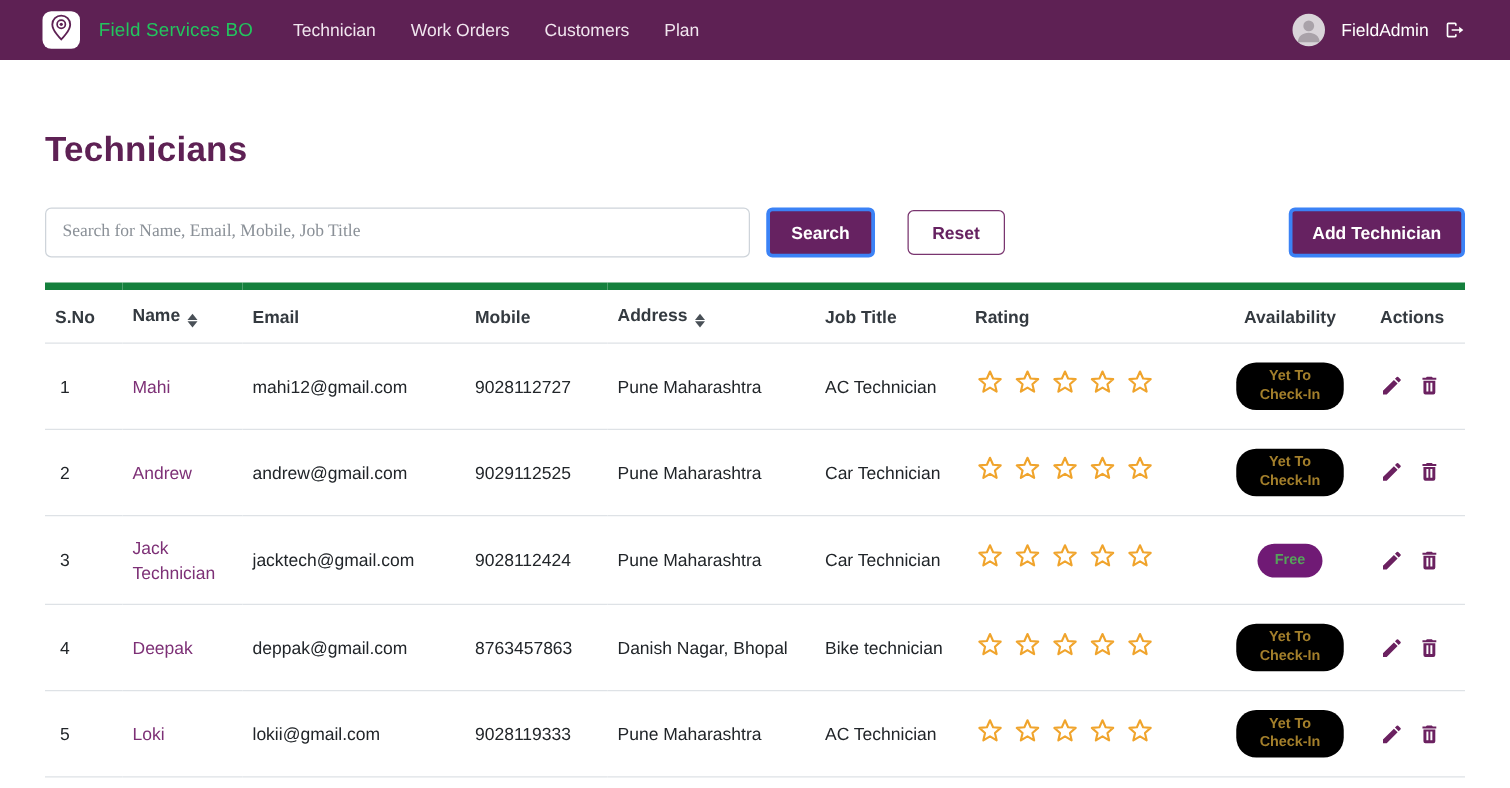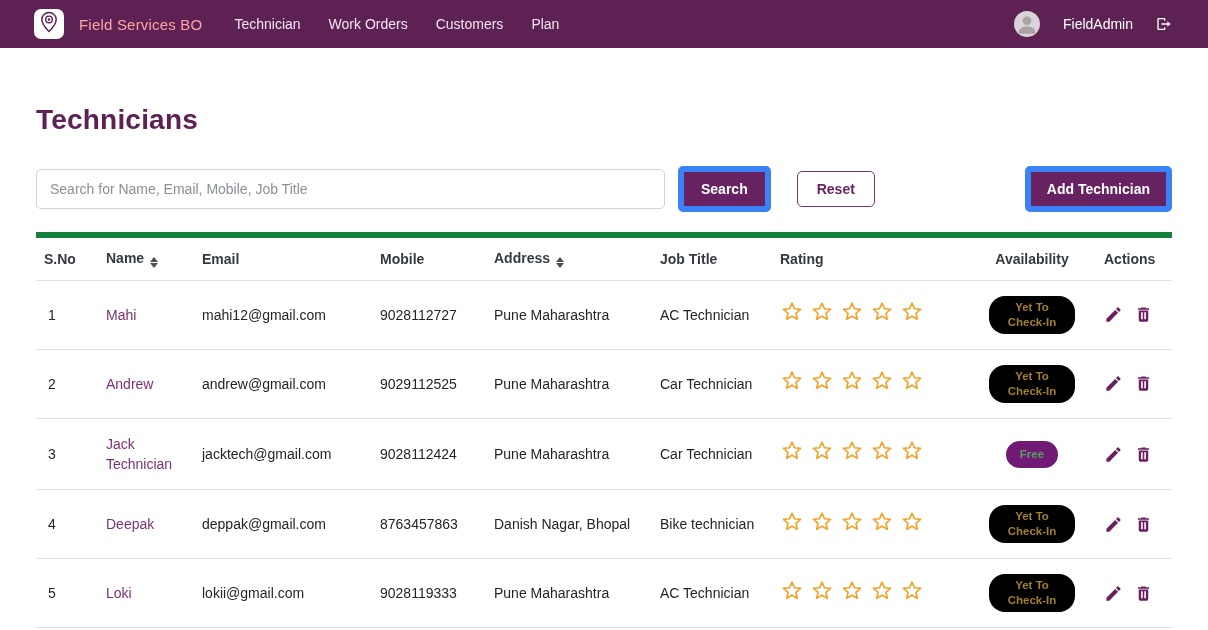--- a/index.html
+++ b/index.html
@@ -4,42 +4,42 @@
 <style>
   * { margin:0; padding:0; box-sizing:border-box; }
   html,body { width:1208px; height:630px; overflow:hidden; background:#fff;
     font-family:"Liberation Sans", sans-serif; }
 
   
   .navbar { height:48px; background:#5e2154; display:flex; align-items:center;
     padding:0 36px 0 34px; color:#fff; }
   .logo-box { width:30px; height:30px; background:#fff; border-radius:7px;
     display:flex; align-items:center; justify-content:center; flex:0 0 auto; }
-  .brand { font-size:15px; color:#fca5a5; margin-left:15px; letter-spacing:.2px; }
+  .brand { font-size:15px; color:#22c55e; margin-left:15px; letter-spacing:.2px; }
   .nav-links { display:flex; align-items:center; margin-left:18px; }
   .nav-link { color:#f1e6ef; font-size:14px; padding:6px 14px; cursor:pointer; }
-  .nav-right { margin-left:auto; display:flex; align-items:center; gap:23px; }
+  .nav-right { margin-left:auto; display:flex; align-items:center; gap:13px; }
   .avatar { width:26px; height:26px; border-radius:50%; background:#d9d4d9;
     display:flex; align-items:center; justify-content:center; overflow:hidden; }
   .username { font-size:14px; color:#fff; }
   .logout { display:flex; align-items:center; cursor:pointer; }
 
   
   .content { padding:0 36px; }
   .page-title { color:#5e2154; font-size:28px; font-weight:700;
     margin:56px 0 30px; letter-spacing:.2px; }
 
   .toolbar { display:flex; align-items:center; }
-  .search-input { width:629px; height:40px; border:1px solid #ced4da; border-radius:5px;
+  .search-input { width:564px; height:40px; border:1px solid #ced4da; border-radius:5px;
     padding:0 13px; font-size:14px; color:#212529; outline:none;
-    font-family:Liberation Sans, sans-serif; }
+    font-family:Liberation Serif, serif; }
   .search-input::placeholder { color:#8a9097; }
   .btn { font-family:"Liberation Sans", sans-serif; font-size:14px; font-weight:700;
     border-radius:5px; padding:10px 17px; cursor:pointer; line-height:1; }
-  .btn-primary { background:#662261; color:#fff; border:6px solid #3b82f6; }
+  .btn-primary { background:#662261; color:#fff; border:3px solid #3b82f6; }
   .btn-outline { background:#fff; color:#662261; border:1px solid #79356f; }
   .btn-search { margin-left:13px; }
   .btn-reset { margin-left:26px; padding:10px 19px; }
   .btn-add { margin-left:auto; padding:10px 16px; }
 
   
   table { width:100%; border-collapse:collapse; table-layout:fixed; margin-top:20px; }
   col.c-sno{width:62px} col.c-name{width:96px} col.c-email{width:178px}
   col.c-mobile{width:114px} col.c-address{width:166px} col.c-job{width:120px}
   col.c-rating{width:196px} col.c-avail{width:128px} col.c-actions{width:76px}

